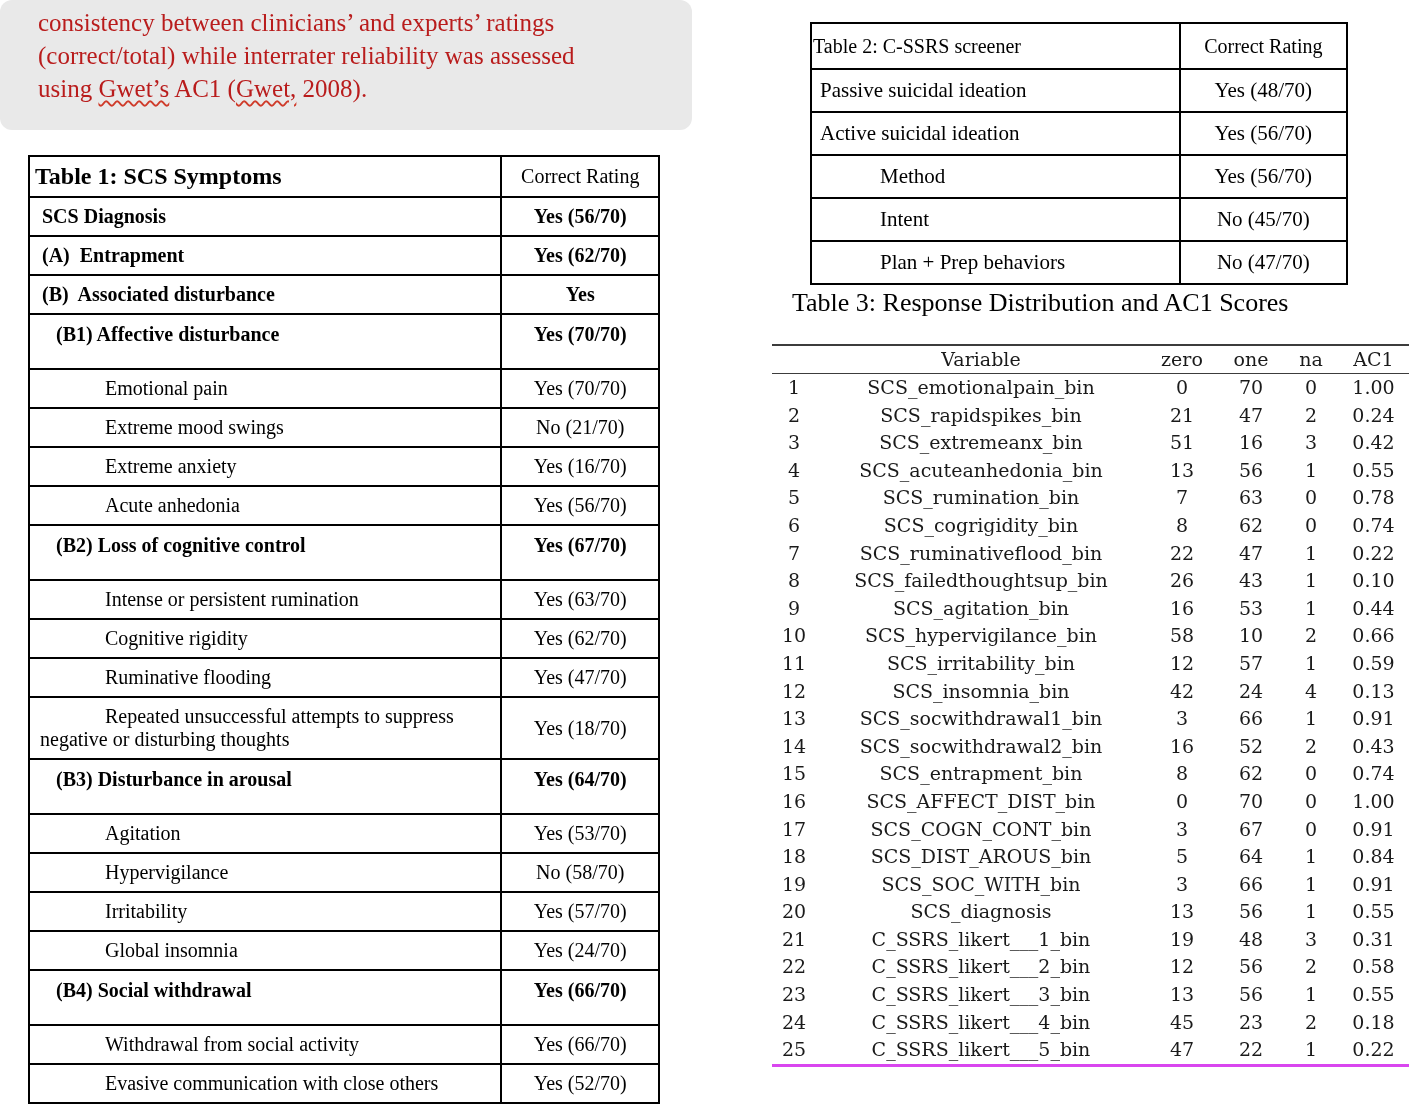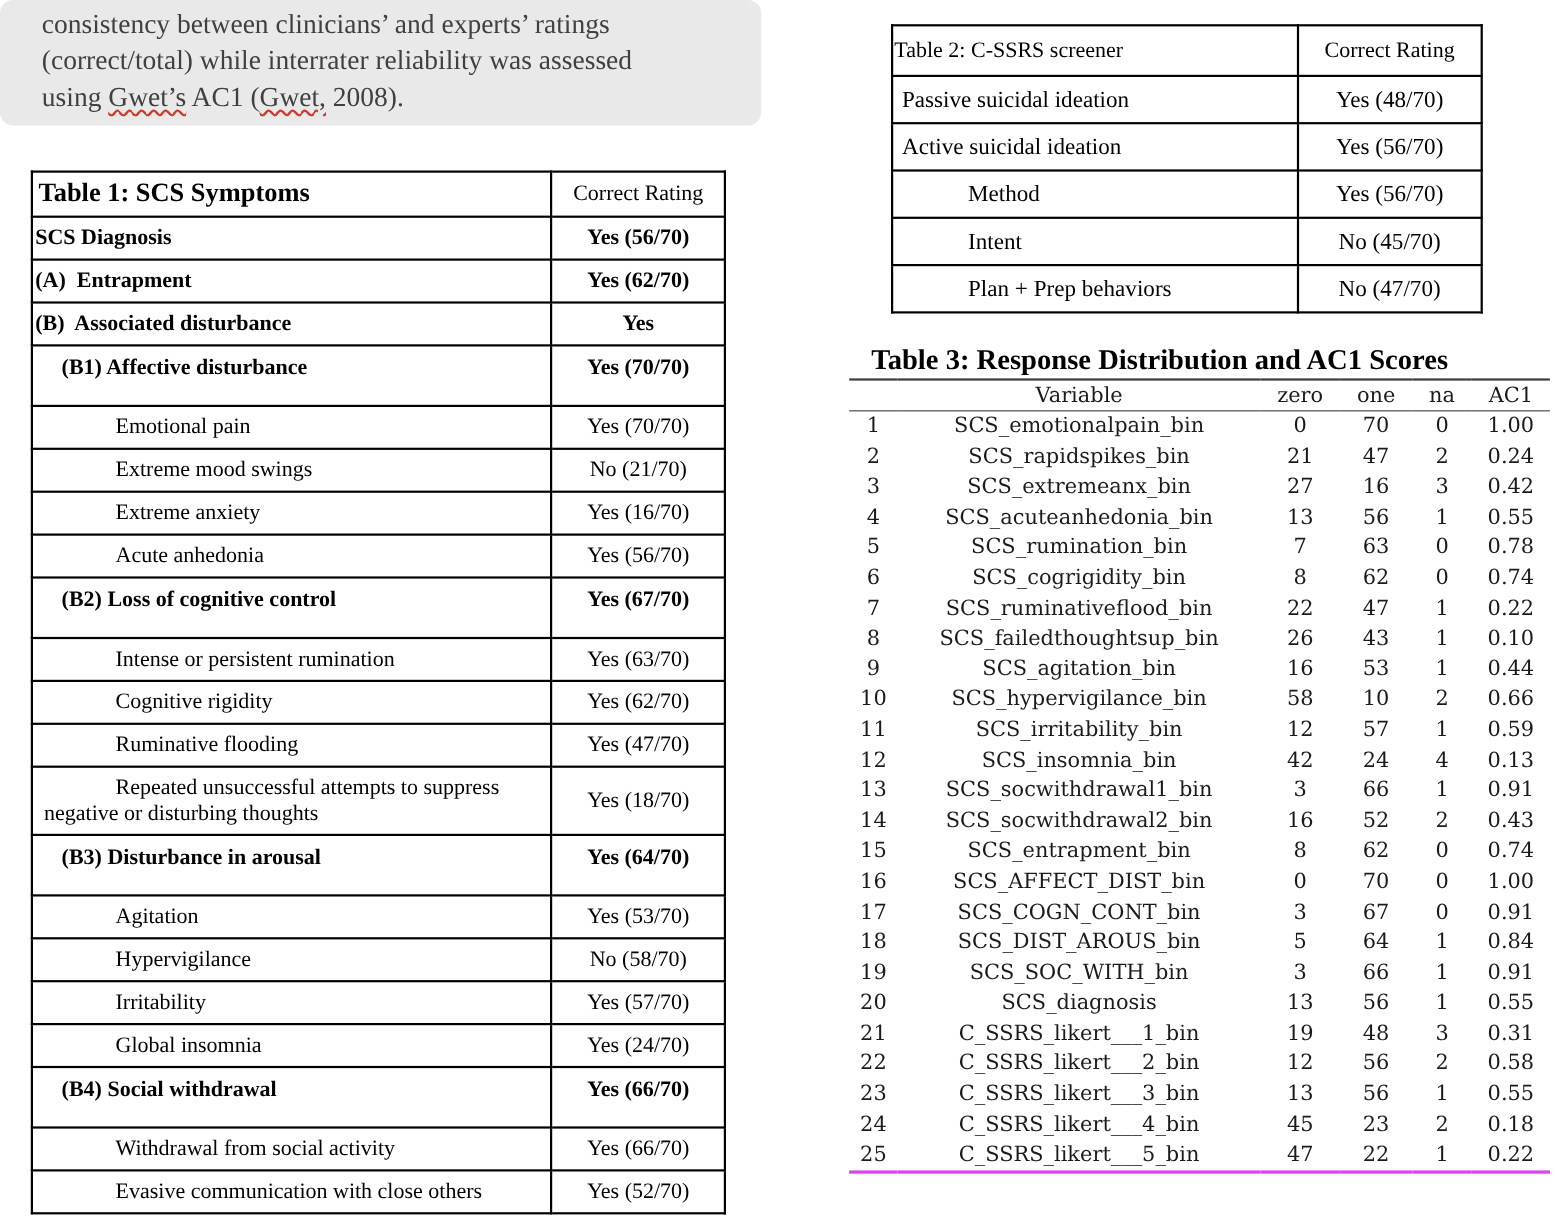--- a/index.html
+++ b/index.html
@@ -8,28 +8,28 @@
     background:#ffffff;
     font-family:"Liberation Serif", serif;
     color:#000;
     position:relative;
     overflow:hidden;
   }
 
   
   .note{
     position:absolute;left:0;top:0;
-    width:692px;height:114px;
+    width:692px;height:130px;
     background:#e9e9e9;
     border-radius:12px;
     box-sizing:border-box;
     padding:6px 28px 0 38px;
     font-size:25px;
     line-height:33px;
-    color:#404040;
+    color:#b91c1c;
   }
   .wavy{
     text-decoration-line:underline;
     text-decoration-style:wavy;
     text-decoration-color:#cf3b2a;
     text-decoration-thickness:2px;
     text-underline-offset:3px;
   }
 
   
@@ -45,21 +45,21 @@
   .t1 thead th{height:32px;}
   .t1 thead th.hl{
     text-align:left;font-size:24px;font-weight:bold;padding:6px 6px 6px 5px;
   }
   .t1 thead th.hr{
     font-weight:normal;font-size:20px;text-align:center;
   }
   .t1 td{padding:7px 4px;}
   .t1 td:last-child{text-align:center;}
   .t1 tr.lvl0 td{font-weight:bold;}
-  .t1 tr.lvl0 td:first-child{padding-left:2px;white-space:pre-wrap;}
+  .t1 tr.lvl0 td:first-child{padding-left:12px;white-space:pre-wrap;}
   .t1 tr.lvl1 td{font-weight:bold;padding-top:8px;padding-bottom:22px;vertical-align:top;}
   .t1 tr.lvl1 td:first-child{padding-left:26px;}
   .t1 tr.lvl2 td:first-child{padding-left:10px;text-indent:65px;border-radius:15px;}
 
   
   table.t2{
     position:absolute;left:810px;top:22px;
     width:538px;
     border-collapse:collapse;
     font-size:21px;
@@ -70,22 +70,22 @@
   .t2 thead th{height:46px;}
   .t2 thead th.hl{font-size:20px;font-weight:normal;text-align:left;}
   .t2 thead th.hr{font-weight:normal;font-size:20px;text-align:center;}
   .t2 td{padding:8px 4px;}
   .t2 td:first-child{text-align:left;padding-left:8px;}
   .t2 tr.indent td:first-child{padding-left:68px;}
   .t2 td:last-child{text-align:center;}
 
   
   .t3title{
-    position:absolute;left:792px;top:312px;
-    font-size:26px;font-weight:bold;
+    position:absolute;left:792px;top:288px;
+    font-size:26px;font-weight:normal;
     font-family:"Liberation Serif", serif;
   }
   table.t3{
     position:absolute;left:772px;top:344px;
     width:637px;
     border-collapse:collapse;
     font-family:"DejaVu Serif", serif;
     font-size:19px;
     color:#1a1a1a;
     border-bottom:3px solid #d946ef;
@@ -284,21 +284,21 @@
         <td>2</td>
         <td>SCS_rapidspikes_bin</td>
         <td>21</td>
         <td>47</td>
         <td>2</td>
         <td>0.24</td>
       </tr>
       <tr>
         <td>3</td>
         <td>SCS_extremeanx_bin</td>
-        <td>27</td>
+        <td>51</td>
         <td>16</td>
         <td>3</td>
         <td>0.42</td>
       </tr>
       <tr>
         <td>4</td>
         <td>SCS_acuteanhedonia_bin</td>
         <td>13</td>
         <td>56</td>
         <td>1</td>

